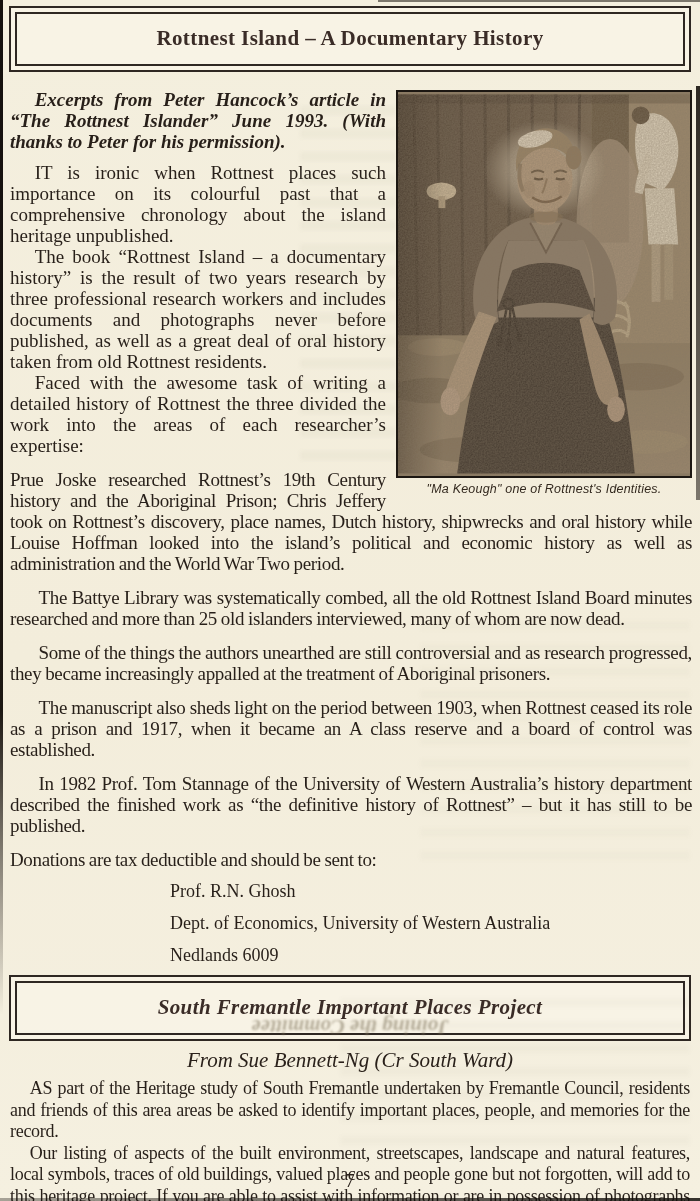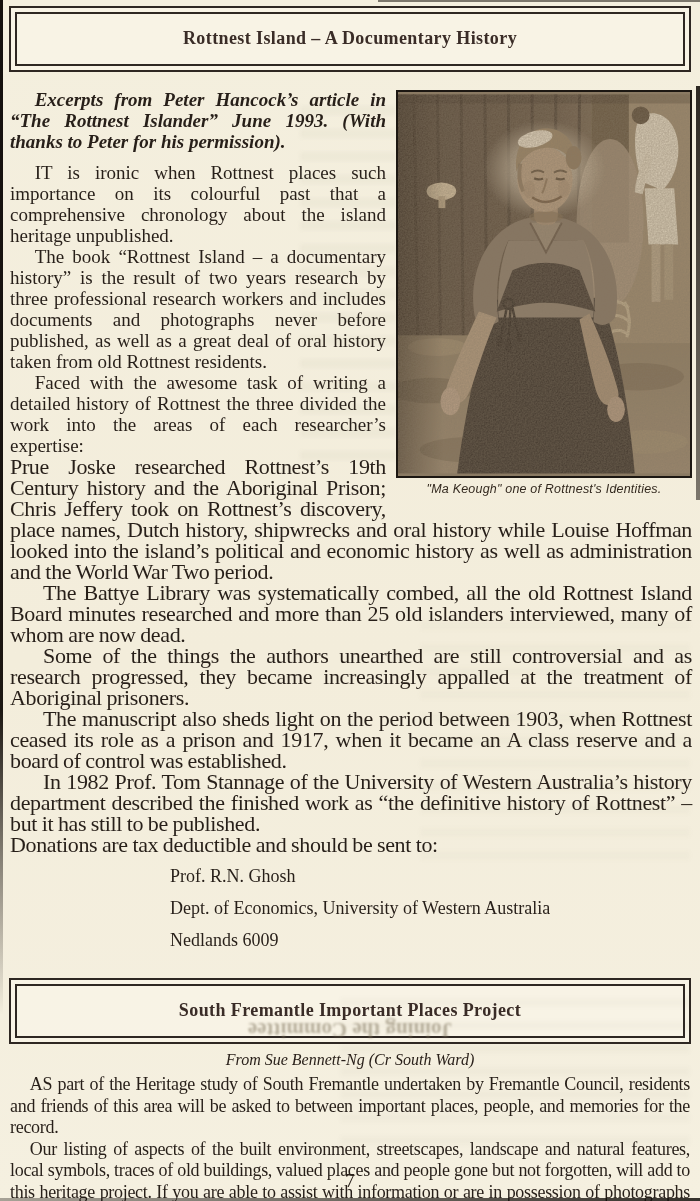--- a/index.html
+++ b/index.html
@@ -23,47 +23,47 @@
   
   .bleed-stripes{position:absolute;pointer-events:none;
     background:repeating-linear-gradient(0deg,rgba(135,135,105,.10) 0 9px,rgba(135,135,105,0) 9px 23px);
     filter:blur(2px);}
   .bleed-a{left:300px;top:100px;width:96px;height:360px;opacity:.55;}
   .bleed-b{left:340px;top:995px;width:350px;height:150px;opacity:.4;}
   .bleed-c{left:420px;top:610px;width:270px;height:250px;opacity:.35;}
   
   .hbox{margin:6px 9px 0 9px;border:2px solid #2e2722;padding:4px;background:rgba(255,253,244,.35);}
   .hbox-inner{position:relative;border:2px solid #2e2722;text-align:center;padding:9px 6px 11px 6px;}
-  .hbox h1{margin:0;font-size:18px;line-height:30px;font-weight:700;letter-spacing:.4px;color:#3a2c27;}
+  .hbox h1{margin:0;font-size:21px;line-height:30px;font-weight:700;letter-spacing:.4px;color:#3a2c27;}
   .ghost{
     position:absolute;left:0;right:0;bottom:-6px;text-align:center;
     font-size:21px;font-weight:700;color:rgba(128,116,92,.55);
     transform:scale(-1,-1);filter:blur(1.3px);pointer-events:none;
   }
   
   .a1{padding:17px 8px 0 10px;}
   .a1 p{margin:0;font-size:19px;line-height:21px;text-align:justify;}
   .a1 p.intro{font-style:italic;font-weight:600;margin-bottom:10px;text-indent:1.3em;}
   .a1 p.col{text-indent:1.3em;}
-  .a1 p.wide{font-size:22px;line-height:21px;letter-spacing:-0.35px;word-spacing:-0.5px;text-indent:1.5em;}
+  .a1 p.wide{font-size:19px;line-height:21px;letter-spacing:-0.35px;word-spacing:-0.5px;text-indent:1.5em;margin-top:13px;}
   .a1 p.noindent{text-indent:0;}
   .figure{
     float:right;width:296px;margin:1px 0 4px 10px;
   }
   .photo-frame{border:2px solid #1c1712;line-height:0;background:#8d7b62;}
   .figcap{
     margin-top:4px;text-align:center;
     font-family:"Liberation Sans", sans-serif;
     font-style:italic;font-size:12.5px;letter-spacing:.2px;color:#33291f;
   }
   .address{margin:2px 0 0 160px;font-size:18px;line-height:21px;}
   .address div{white-space:nowrap;margin-top:11px;}
   
-  .hbox2{margin-top:27px;}
-  .byline{margin:7px 0 3px 0;text-align:center;font-style:italic;font-size:16px;color:#2a211b;}
+  .hbox2{margin-top:9px;font-style:italic;}
+  .byline{margin:7px 0 3px 0;text-align:center;font-style:italic;font-size:21px;color:#2a211b;}
   .a2{padding:2px 10px 0 10px;}
   .a2 p{margin:0;font-size:18px;line-height:21.5px;letter-spacing:-0.3px;text-align:justify;text-indent:1.1em;}
   .pagenum{position:absolute;left:0;right:0;bottom:9px;text-align:center;font-size:19px;color:#2a211b;}
 </style>
 </head>
 <body>
 
 <div class="page">
 
   <div class="edge-left"></div>
@@ -224,18 +224,18 @@
   <div class="hbox hbox2">
     <div class="hbox-inner">
       <h1>South Fremantle Important Places Project</h1>
       <div class="ghost">Joining the Committee</div>
     </div>
   </div>
 
   <div class="byline">From Sue Bennett-Ng (Cr South Ward)</div>
 
   <div class="a2">
-    <p>AS part of the Heritage study of South Fremantle undertaken by Fremantle Council, residents and friends of this area will be asked to between important places, people, and memories for the record.</p>
+    <p>AS part of the Heritage study of South Fremantle undertaken by Fremantle Council, residents and friends of this area areas be asked to identify important places, people, and memories for the record.</p>
     <p>Our listing of aspects of the built environment, streetscapes, landscape and natural features, local symbols, traces of old buildings, valued places and people gone but not forgotten, will add to this heritage project. If you are able to assist with information or are in possession of photographs which can be copied for this significant documentation, please contact Ross Bishop at the Council on 430 2249. You can also take the opportunity to register your interest in a proposed workshop later in the year to gather more information about South Fremantle.</p>
   </div>
 
   <div class="pagenum">7</div>
 </div>
 
 </body></html>

